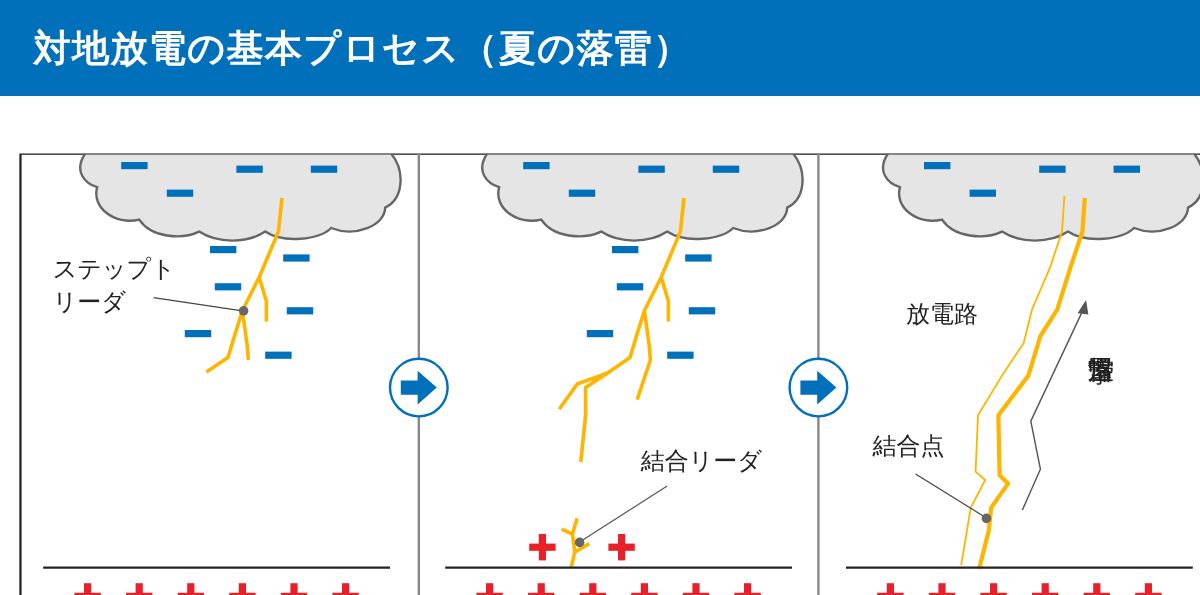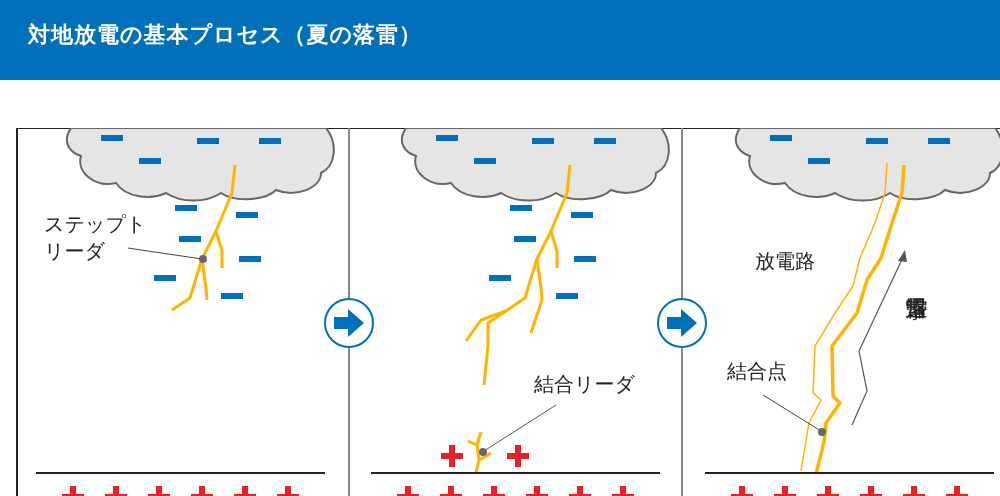--- a/index.html
+++ b/index.html
@@ -1,18 +1,18 @@
 <!DOCTYPE html>
 <html><head>
 <meta charset="utf-8">
 <style>
   html,body{margin:0;padding:0;background:#fff;}
   body{width:1000px;height:496px;position:relative;overflow:hidden;font-family:"DejaVu Sans","Liberation Sans",sans-serif;}
   .header{position:absolute;left:0;top:0;width:1000px;height:80px;background:#0070BB;color:#fff;}
-  .header .title{position:absolute;left:28px;top:20px;font-size:22px;font-weight:bold;letter-spacing:1px;white-space:nowrap;}
+  .header .title{position:absolute;left:28px;top:20px;font-size:31px;font-weight:bold;letter-spacing:1px;white-space:nowrap;}
   .stage{position:absolute;left:16px;top:80px;width:1000px;height:416px;margin-top:48px;}
   svg text{font-family:"DejaVu Sans","Liberation Sans",sans-serif;}
 </style>
 </head>
 <body>
 
 <div class="header">
   <div class="title">対地放電の基本プロセス（夏の落雷）</div>
 </div>
 

